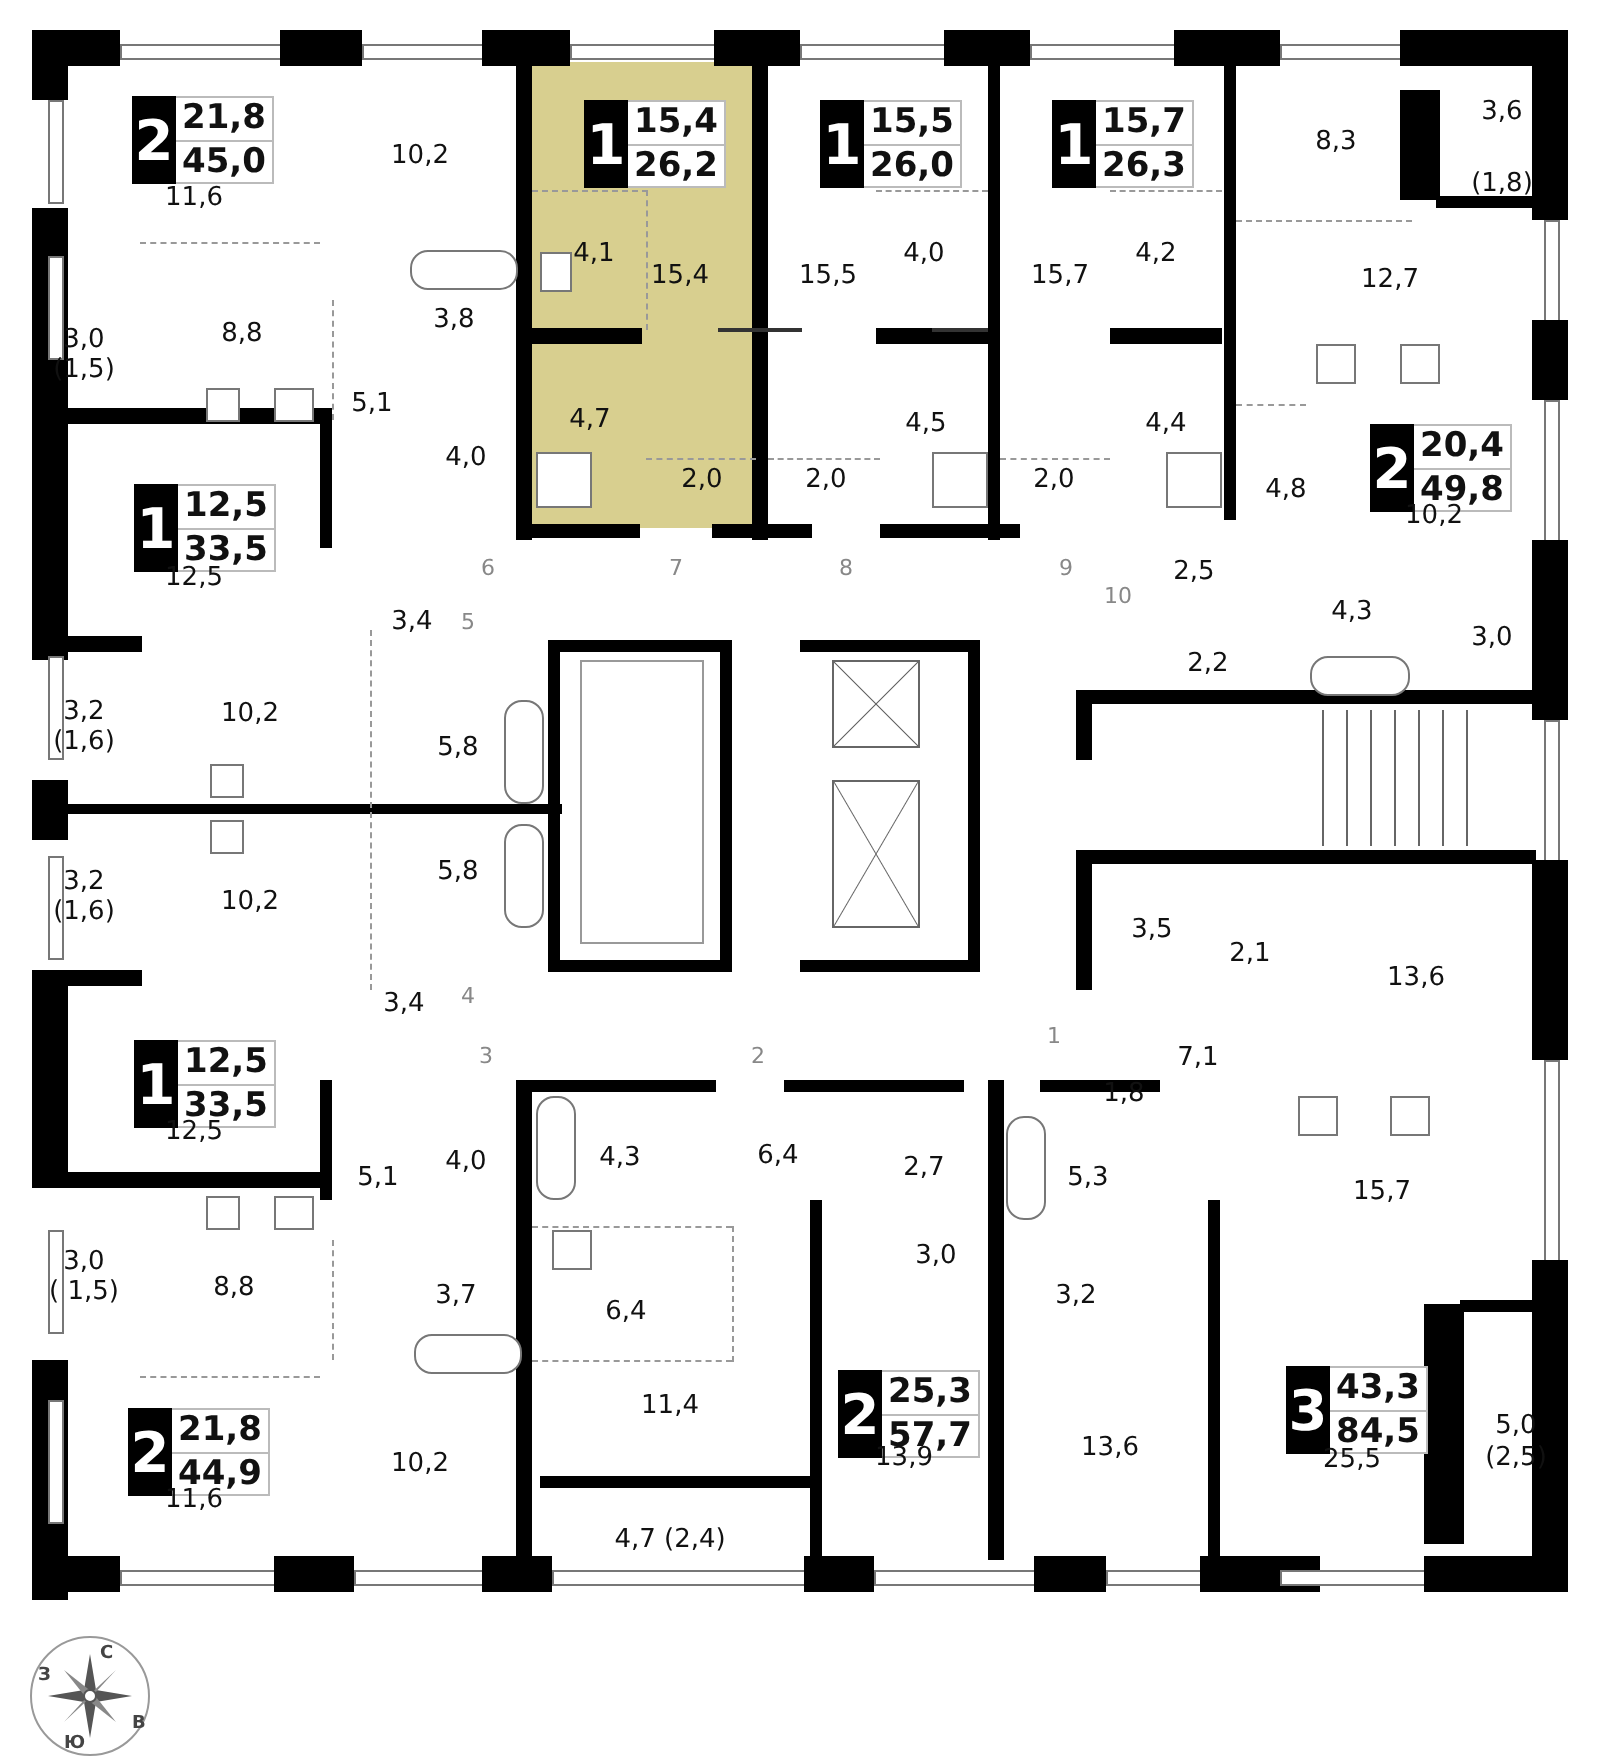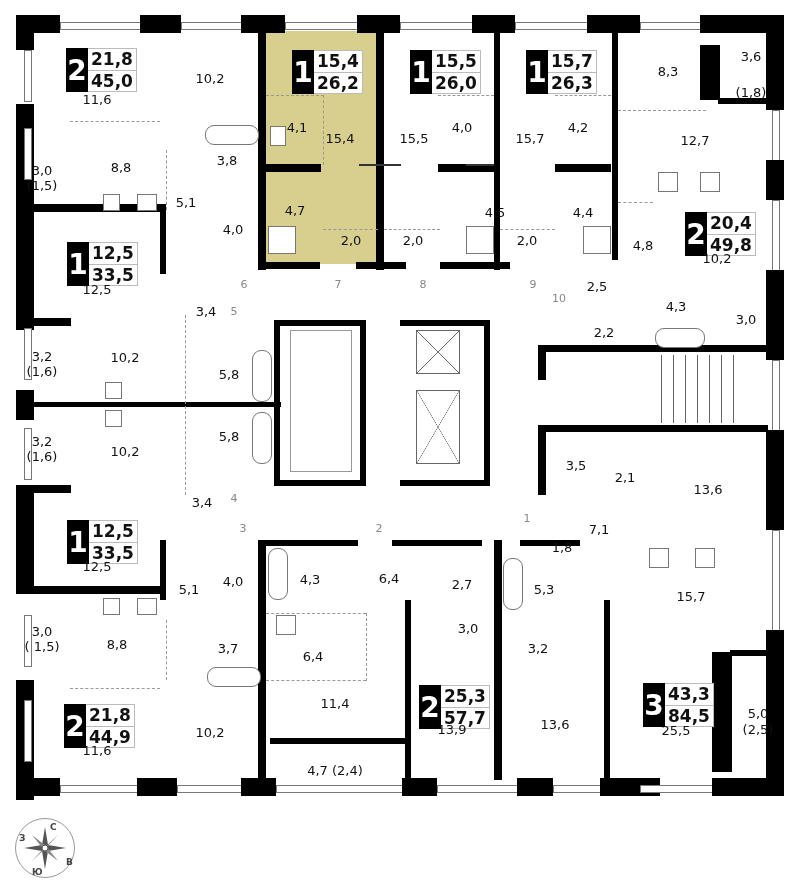--- a/index.html
+++ b/index.html
@@ -267,21 +267,21 @@
       <span class="lbl" style="left: 121px; top: 167px;">8,8</span>
       <span class="lbl" style="left: 227px; top: 160px;">3,8</span>
       <span class="lbl" style="left: 186px; top: 202px;">5,1</span>
       <span class="lbl" style="left: 233px; top: 229px;">4,0</span>
       <span class="lbl" style="left: 297px; top: 127px;">4,1</span>
       <span class="lbl" style="left: 340px; top: 138px;">15,4</span>
       <span class="lbl" style="left: 295px; top: 210px;">4,7</span>
       <span class="lbl" style="left: 351px; top: 240px;">2,0</span>
       <span class="lbl" style="left: 414px; top: 138px;">15,5</span>
       <span class="lbl" style="left: 462px; top: 127px;">4,0</span>
-      <span class="lbl" style="left: 495px; top: 212px;">4,5</span>
+      <span class="lbl" style="left: 463px; top: 212px;">4,5</span>
       <span class="lbl" style="left: 413px; top: 240px;">2,0</span>
       <span class="lbl" style="left: 530px; top: 138px;">15,7</span>
       <span class="lbl" style="left: 578px; top: 127px;">4,2</span>
       <span class="lbl" style="left: 583px; top: 212px;">4,4</span>
       <span class="lbl" style="left: 527px; top: 240px;">2,0</span>
       <span class="lbl" style="left: 668px; top: 71px;">8,3</span>
       <span class="lbl" style="left: 751px; top: 56px;">3,6</span>
       <span class="lbl" style="left: 751px; top: 74px; margin-top: 18px;">(1,8)</span>
       <span class="lbl" style="left: 695px; top: 140px;">12,7</span>
       <span class="lbl" style="left: 643px; top: 245px;">4,8</span>

